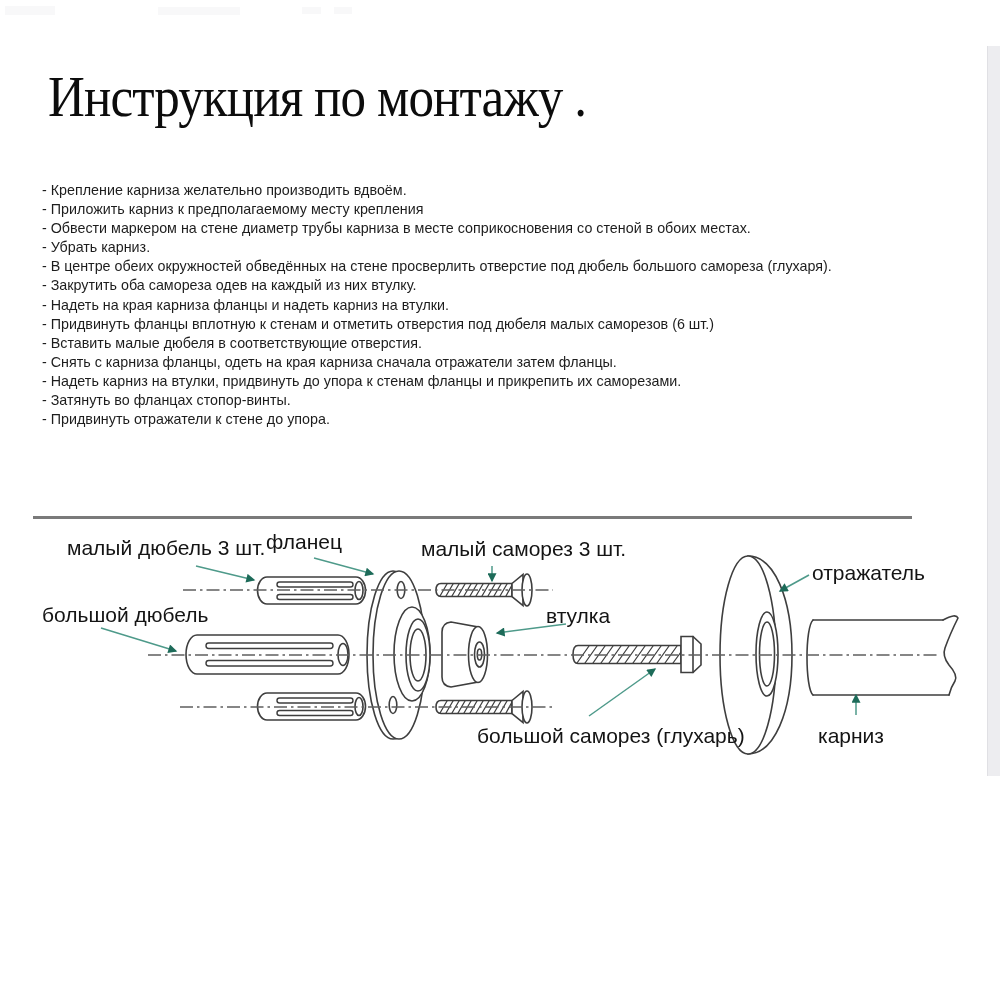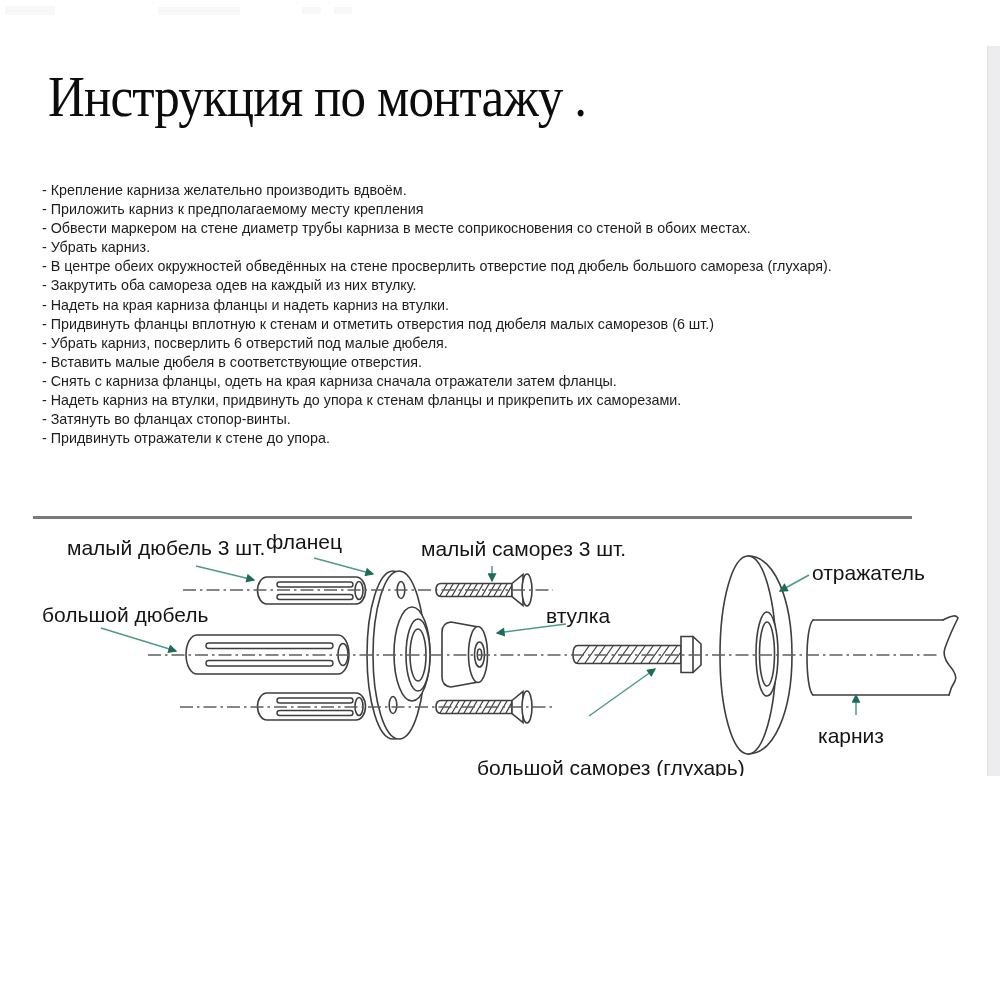--- a/index.html
+++ b/index.html
@@ -40,21 +40,20 @@
 
   <div class="instructions">
     <div>- Крепление карниза желательно производить вдвоём.</div>
     <div>- Приложить карниз к предполагаемому месту крепления</div>
     <div>- Обвести маркером на стене диаметр трубы карниза в месте соприкосновения со стеной в обоих местах.</div>
     <div>- Убрать карниз.</div>
     <div>- В центре обеих окружностей обведённых на стене просверлить отверстие под дюбель большого самореза (глухаря).</div>
     <div>- Закрутить оба самореза одев на каждый из них втулку.</div>
     <div>- Надеть на края карниза фланцы и надеть карниз на втулки.</div>
     <div>- Придвинуть фланцы вплотную к стенам и отметить отверстия под дюбеля малых саморезов (6 шт.)</div>
-    <div>- Убрать карниз, посверлить 6 отверстий под малые дюбеля.</div>
     <div>- Вставить малые дюбеля в соответствующие отверстия.</div>
     <div>- Снять с карниза фланцы, одеть на края карниза сначала отражатели затем фланцы.</div>
     <div>- Надеть карниз на втулки, придвинуть до упора к стенам фланцы и прикрепить их саморезами.</div>
     <div>- Затянуть во фланцах стопор-винты.</div>
     <div>- Придвинуть отражатели к стене до упора.</div>
   </div>
 
   <div class="divider"></div>
 
   <svg class="diagram-svg" width="1000" height="1000" viewBox="0 0 1000 1000">
@@ -154,16 +153,16 @@
       <line class="arrow" x1="856" y1="715" x2="856" y2="695"></line>
     </g>
   </svg>
 
   <div class="dlabel" style="left:67px;top:536px;">малый дюбель 3 шт.</div>
   <div class="dlabel" style="left:266px;top:530px;">фланец</div>
   <div class="dlabel" style="left:421px;top:537px;">малый саморез 3 шт.</div>
   <div class="dlabel" style="left:42px;top:603px;">большой дюбель</div>
   <div class="dlabel" style="left:546px;top:604px;text-align:right;">втулка</div>
   <div class="dlabel" style="left:812px;top:561px;">отражатель</div>
-  <div class="dlabel" style="left:477px;top:756px;">большой саморез (глухарь)</div>
+  <div class="dlabel" style="left:477px;top:724px;">большой саморез (глухарь)</div>
   <div class="dlabel" style="left:818px;top:724px;">карниз</div>
 
 </div>
 
 </body></html>

